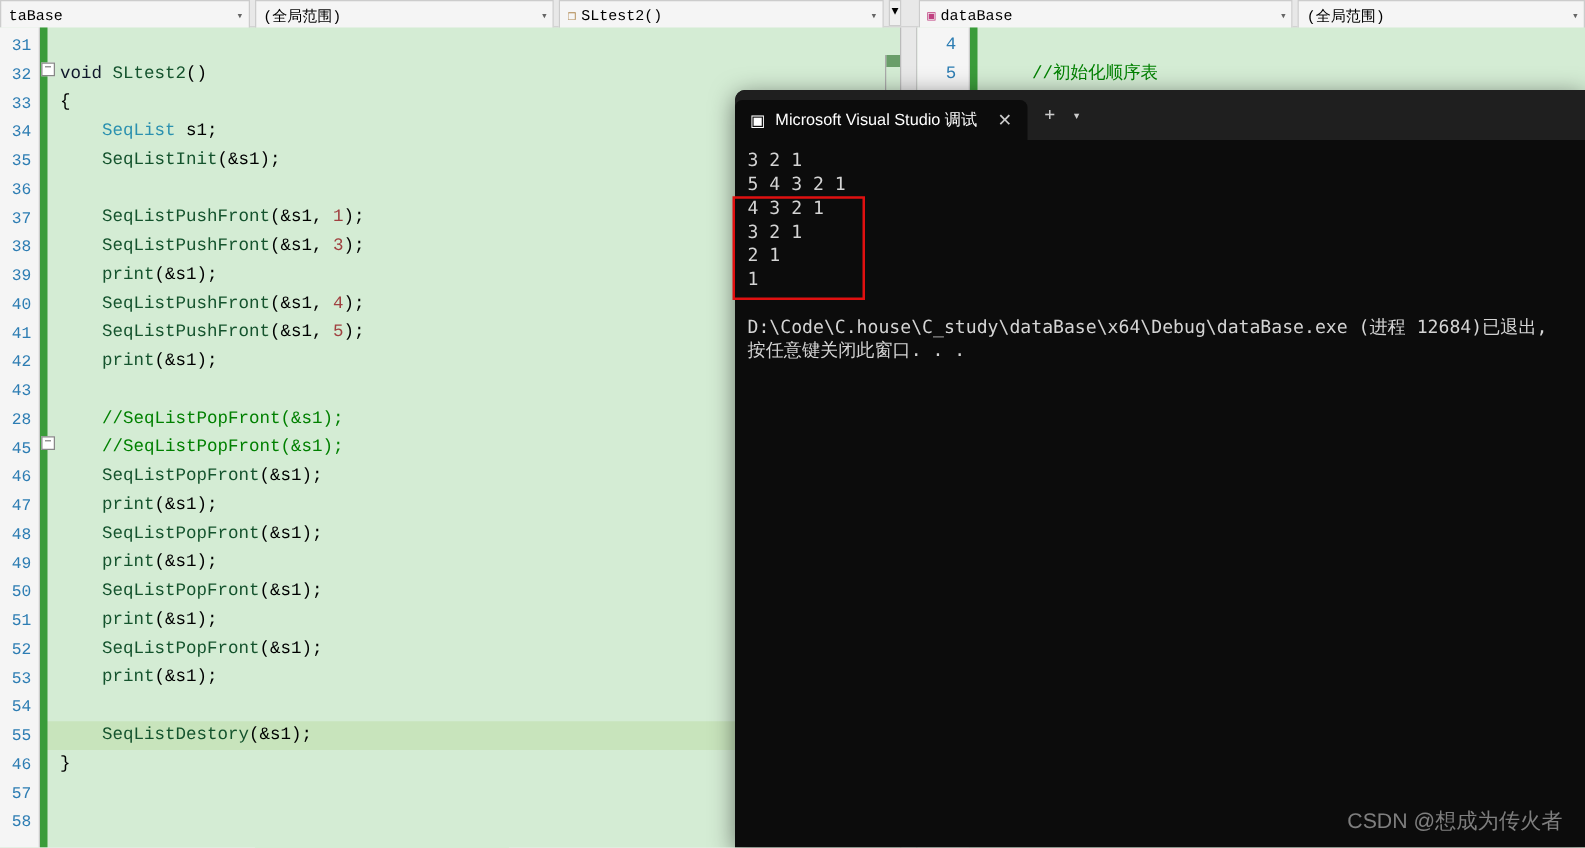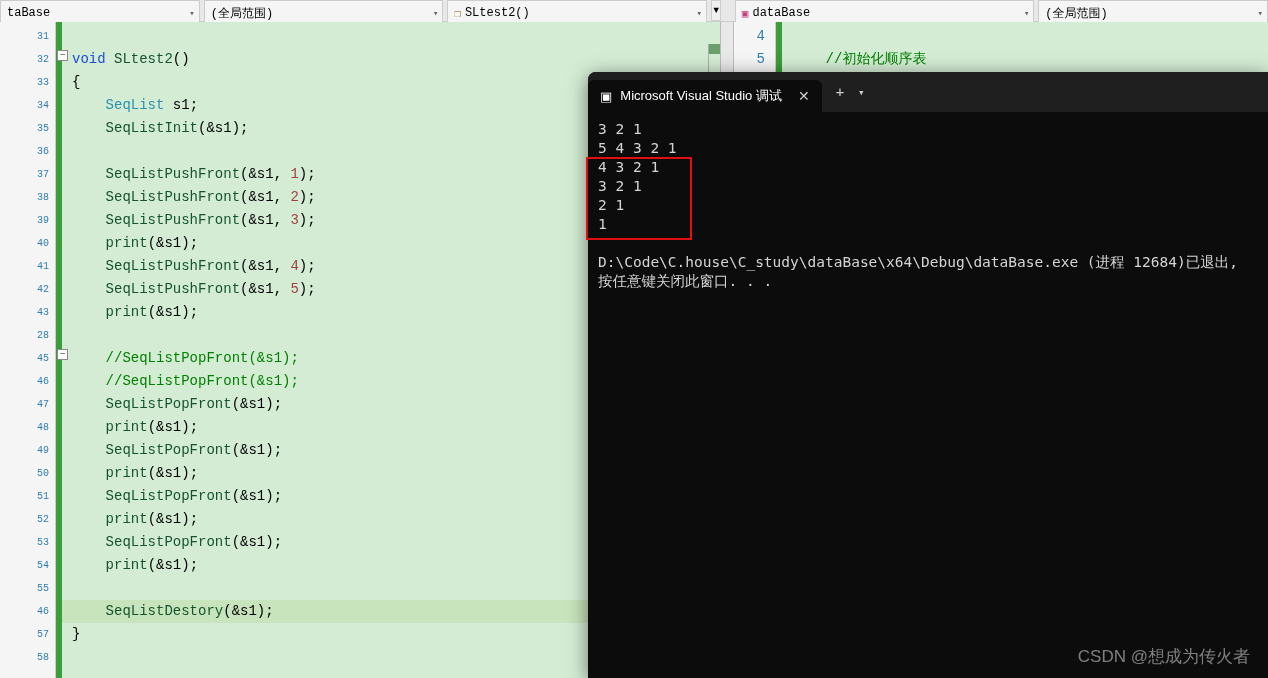--- a/index.html
+++ b/index.html
@@ -50,29 +50,29 @@
     }
     .code-pane {
       display: flex;
       background: #d4ecd4;
       position: relative;
     }
     .left-pane { width: 720px; }
     .right-pane { flex: 1; }
 
     .gutter {
-      width: 56px;
+      width: 32px;
       background: #f5f5f5;
       border-right: 1px solid #ccc;
       text-align: right;
       padding-right: 6px;
       padding-top: 3px;
       line-height: 23px;
       color: #2d7db3;
-      font-size: 10px;
+      font-size: 13px;
     }
     .code-area {
       flex: 1;
       padding-top: 3px;
       line-height: 23px;
       position: relative;
       padding-left: 4px;
     }
     .green-bar {
       position: absolute;
@@ -83,21 +83,21 @@
       background: #3a9c3a;
     }
     .code-line {
       white-space: pre;
       padding-left: 12px;
     }
     .highlighted-line {
       background: #c8e4bc;
       display: block;
     }
-    .kw { color: #1d4ed8; }
+    .kw { color: #0f172a; }
     .type { color: #2b91af; }
     .func { color: #14532d; }
     .num { color: #a04040; }
     .comment { color: #008000; }
     .fold {
       position: absolute;
       left: 1px;
       width: 11px;
       height: 11px;
       border: 1px solid #888;
@@ -279,21 +279,20 @@
       <div class="fold" style="top:28px">−</div>
       <div class="fold" style="top:327px">−</div>
       <div id="left-code">
           <div class="code-line"> </div>
           <div class="code-line"><span class="kw">void</span> <span class="func">SLtest2</span>()</div>
           <div class="code-line">{</div>
           <div class="code-line">    <span class="type">SeqList</span> s1;</div>
           <div class="code-line">    <span class="func">SeqListInit</span>(&amp;s1);</div>
           <div class="code-line">     </div>
           <div class="code-line">    <span class="func">SeqListPushFront</span>(&amp;s1, <span class="num">1</span>);</div>
-          <div class="code-line">    <span class="func">SeqListPushFront</span>(&amp;s1, <span class="num">2</span>);</div>
           <div class="code-line">    <span class="func">SeqListPushFront</span>(&amp;s1, <span class="num">3</span>);</div>
           <div class="code-line">    <span class="func">print</span>(&amp;s1);</div>
           <div class="code-line">    <span class="func">SeqListPushFront</span>(&amp;s1, <span class="num">4</span>);</div>
           <div class="code-line">    <span class="func">SeqListPushFront</span>(&amp;s1, <span class="num">5</span>);</div>
           <div class="code-line">    <span class="func">print</span>(&amp;s1);</div>
           <div class="code-line">     </div>
           <div class="code-line">    <span class="comment">//SeqListPopFront(&amp;s1);</span></div>
           <div class="code-line">    <span class="comment">//SeqListPopFront(&amp;s1);</span></div>
           <div class="code-line">    <span class="func">SeqListPopFront</span>(&amp;s1);</div>
           <div class="code-line">    <span class="func">print</span>(&amp;s1);</div>

